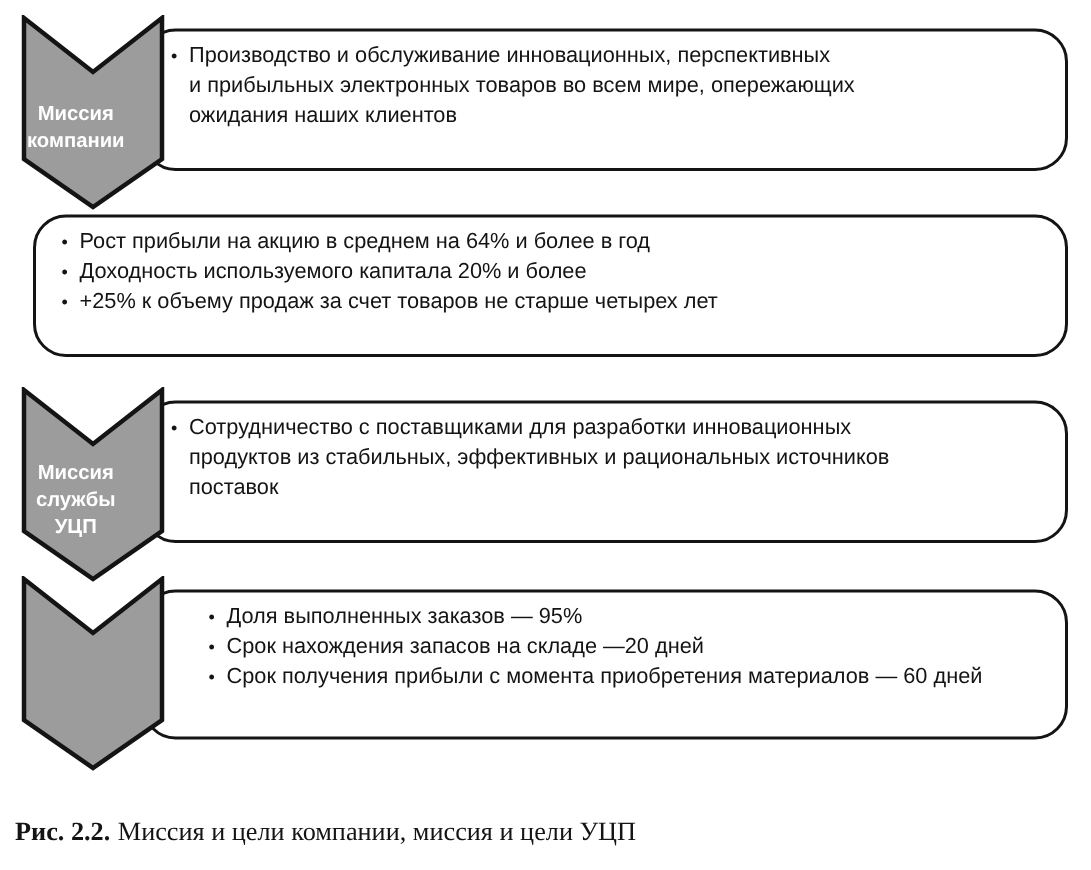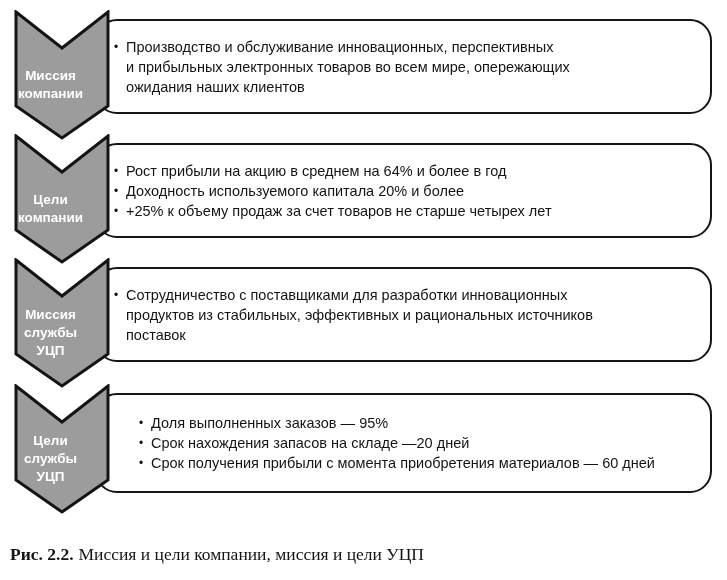--- a/index.html
+++ b/index.html
@@ -27,21 +27,21 @@
     text-align:center;color:var(--label-color);
     font-weight:bold;font-size:13.5px;line-height:18px;
     padding:0 12px;
   }
 
   .box{
     flex:1;margin-left:8px;margin-top:9px;height:95px;
     background:var(--box-fill);
     border:2.5px solid var(--stroke);
     border-radius:22px;
-    display:flex;align-items:center;
+    display:flex;
     padding:6px 6px 6px 16px;
   }
   .row.tall .box{height:100px;padding-left:41px;}
 
   .box ul{list-style:none;width:100%;}
   .box li{
     position:relative;padding-left:13px;
     font-size:14.5px;line-height:20px;
     white-space:pre-line;
   }
@@ -73,26 +73,20 @@
     <div class="box">
       <ul>
         <li>Производство и обслуживание инновационных, перспективных
 и прибыльных электронных товаров во всем мире, опережающих
 ожидания наших клиентов</li>
       </ul>
     </div>
   </div>
 
   <div class="row" style="top:134px">
-    <div class="chevron">
-      <svg viewBox="0 0 96 130" aria-hidden="true">
-        <polygon points="2,2 48,38 94,2 94,96 48,128 2,96"></polygon>
-      </svg>
-      <div class="chevron-label">Цели компании</div>
-    </div>
     <div class="box">
       <ul>
         <li>Рост прибыли на акцию в среднем на 64% и более в год</li>
         <li>Доходность используемого капитала 20% и более</li>
         <li>+25% к объему продаж за счет товаров не старше четырех лет</li>
       </ul>
     </div>
   </div>
 
   <div class="row" style="top:258px">
@@ -109,21 +103,20 @@
 поставок</li>
       </ul>
     </div>
   </div>
 
   <div class="row tall" style="top:384px">
     <div class="chevron">
       <svg viewBox="0 0 96 130" aria-hidden="true">
         <polygon points="2,2 48,38 94,2 94,96 48,128 2,96"></polygon>
       </svg>
-      <div class="chevron-label">Цели службы УЦП</div>
     </div>
     <div class="box">
       <ul>
         <li>Доля выполненных заказов — 95%</li>
         <li>Срок нахождения запасов на складе —20 дней</li>
         <li>Срок получения прибыли с момента приобретения материалов — 60 дней</li>
       </ul>
     </div>
   </div>
 

